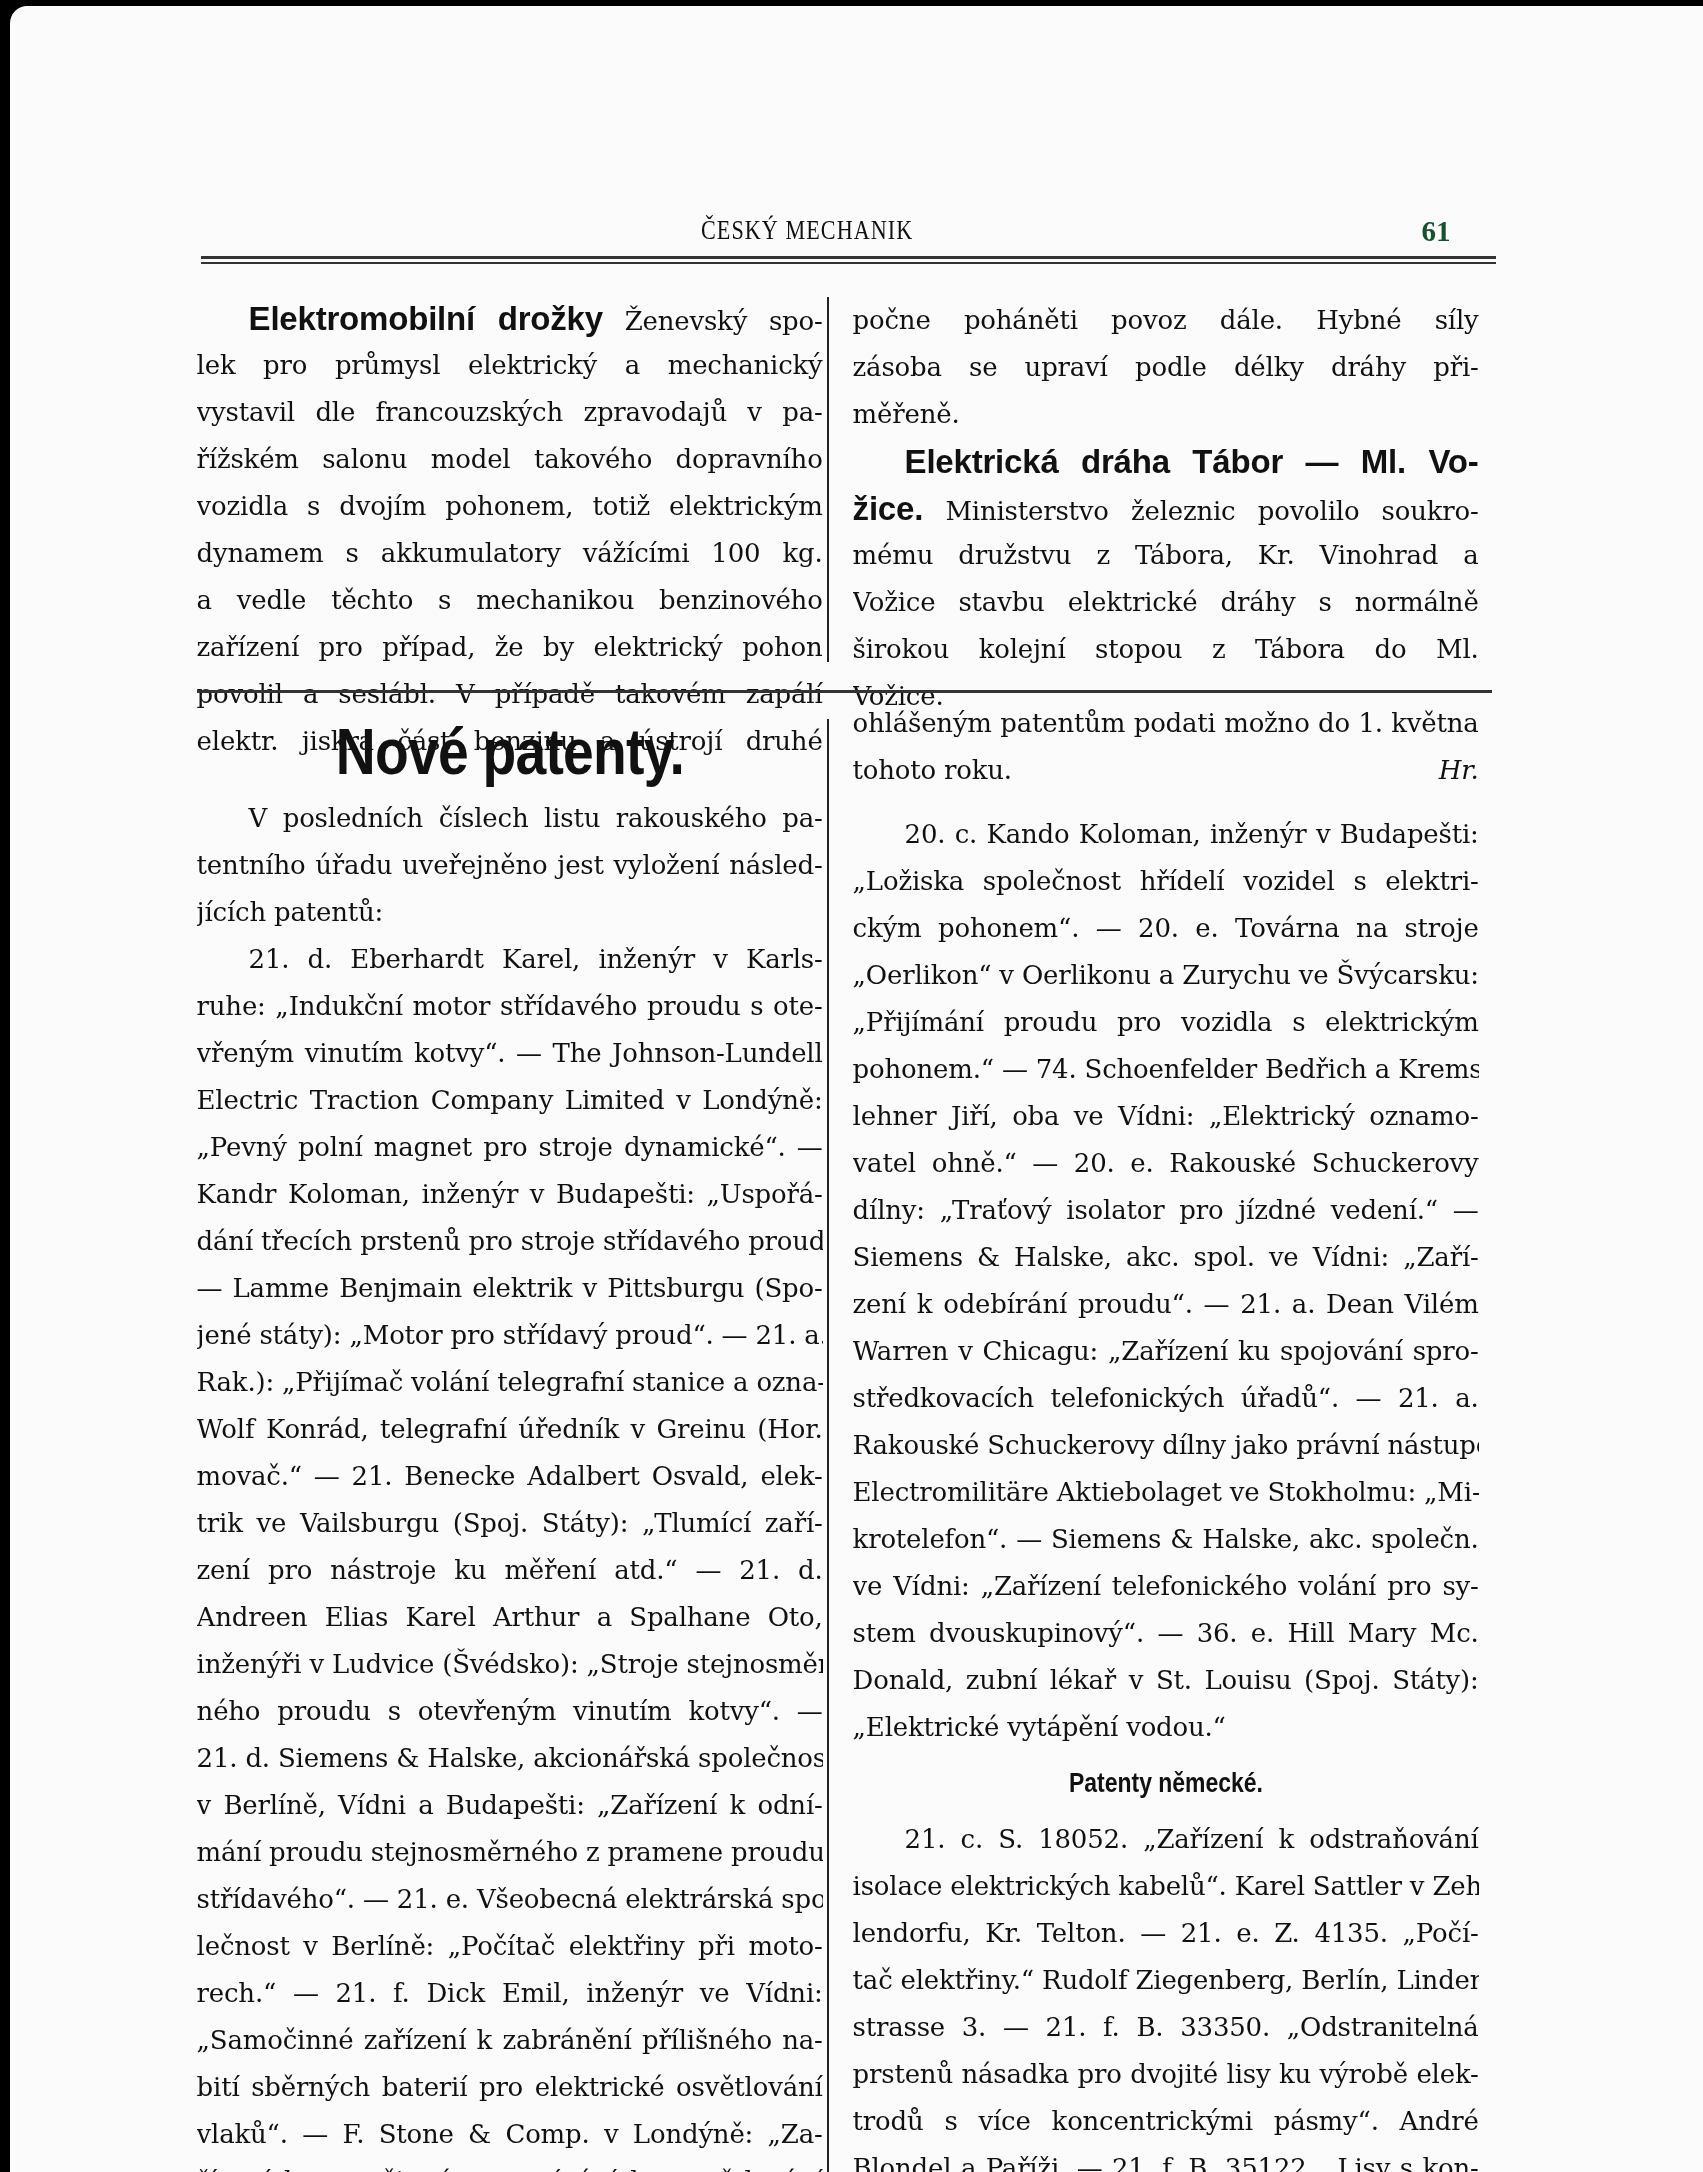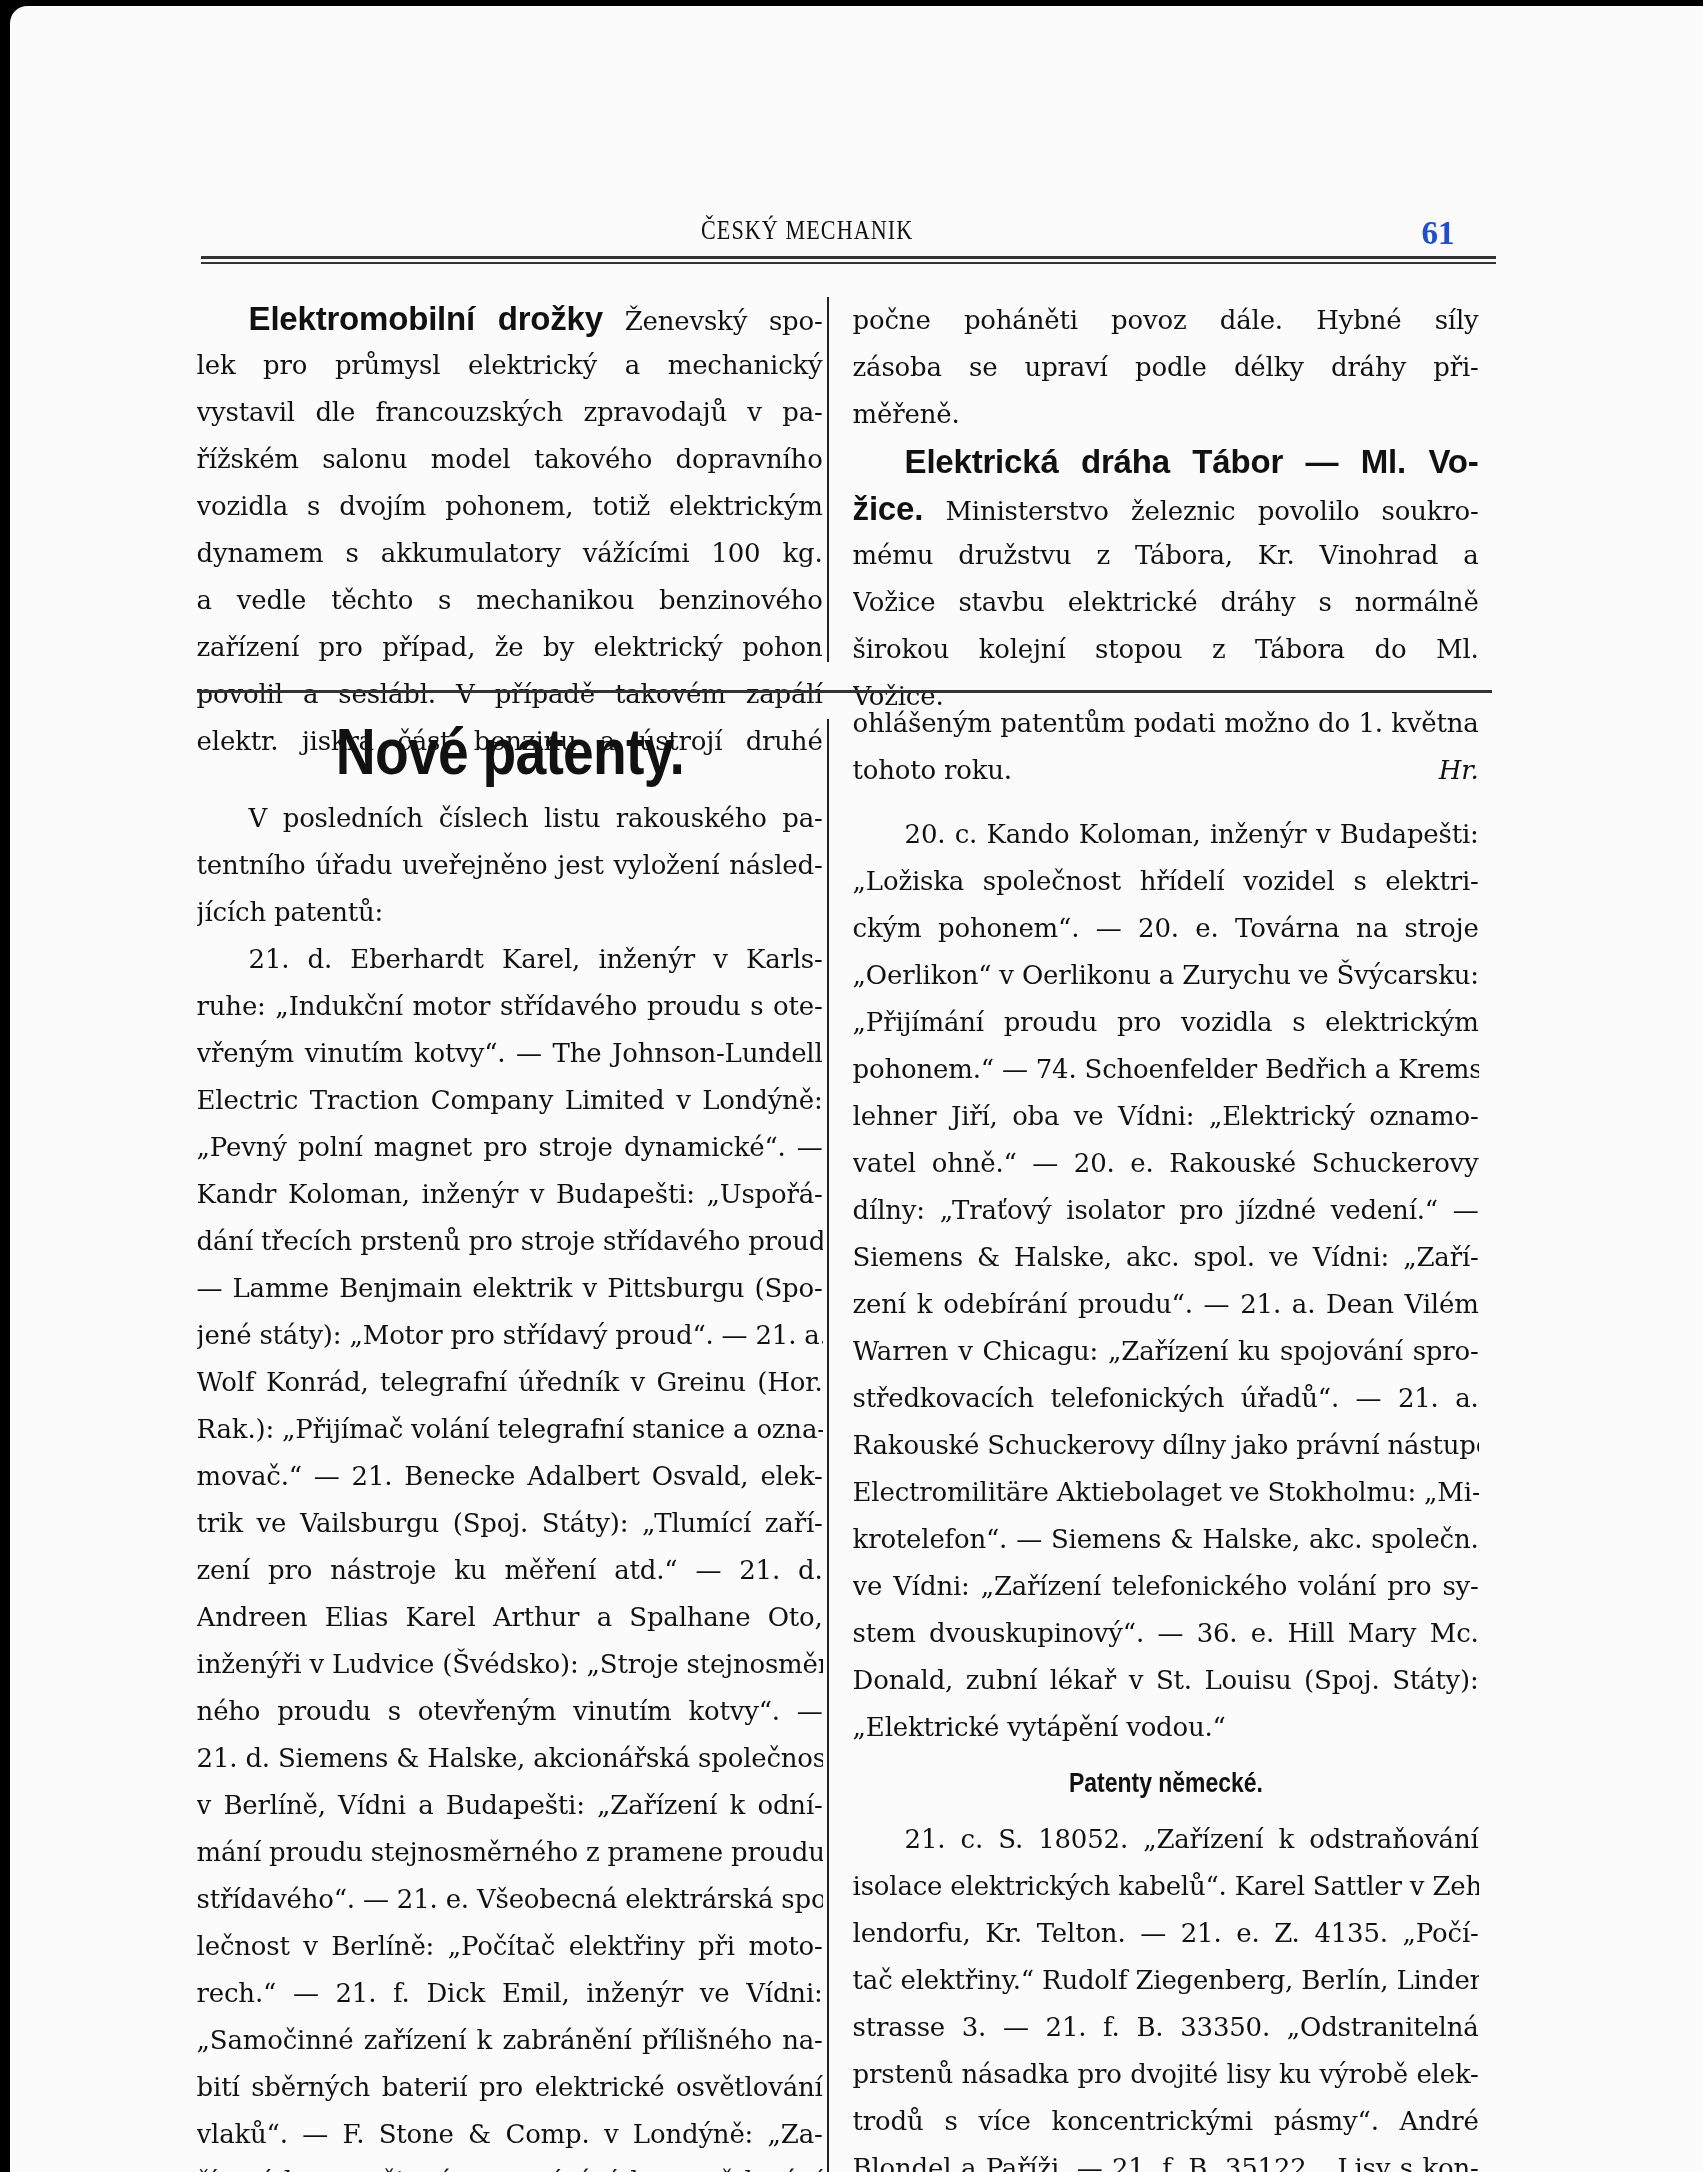--- a/index.html
+++ b/index.html
@@ -26,22 +26,22 @@
     letter-spacing: 1.3px;
     transform: scaleX(0.82);
     transform-origin: left top;
     color: #111;
   }
   .page-number {
     position: absolute;
     left: 1412px; top: 209px;
     font-family: "Liberation Serif", serif;
     font-weight: bold;
-    font-size: 33px;
-    color: #1d4ed8;
+    font-size: 29px;
+    color: #14532d;
   }
   .header-rule {
     position: absolute;
     left: 191px; width: 1295px;
     height: 2.6px; background: #333;
   }
   .col {
     position: absolute;
     width: 626px;
   }
@@ -147,22 +147,22 @@
         <span class="line last">jících patentů:</span>
         <span class="line indent">21. d. Eberhardt Karel, inženýr v Karls-</span>
         <span class="line">ruhe: „Indukční motor střídavého proudu s ote-</span>
         <span class="line">vřeným vinutím kotvy“. — The Johnson-Lundell</span>
         <span class="line">Electric Traction Company Limited v Londýně:</span>
         <span class="line">„Pevný polní magnet pro stroje dynamické“. —</span>
         <span class="line">Kandr Koloman, inženýr v Budapešti: „Uspořá-</span>
         <span class="line">dání třecích prstenů pro stroje střídavého proudu“.</span>
         <span class="line">— Lamme Benjmain elektrik v Pittsburgu (Spo-</span>
         <span class="line">jené státy): „Motor pro střídavý proud“. — 21. a.</span>
+        <span class="line">Rak.): „Přijímač volání telegrafní stanice a ozna-</span>
         <span class="line">Wolf Konrád, telegrafní úředník v Greinu (Hor.</span>
-        <span class="line">Rak.): „Přijímač volání telegrafní stanice a ozna-</span>
         <span class="line">movač.“ — 21. Benecke Adalbert Osvald, elek-</span>
         <span class="line">trik ve Vailsburgu (Spoj. Státy): „Tlumící zaří-</span>
         <span class="line">zení pro nástroje ku měření atd.“ — 21. d.</span>
         <span class="line">Andreen Elias Karel Arthur a Spalhane Oto,</span>
         <span class="line">inženýři v Ludvice (Švédsko): „Stroje stejnosměr-</span>
         <span class="line">ného proudu s otevřeným vinutím kotvy“. —</span>
         <span class="line">21. d. Siemens &amp; Halske, akcionářská společnost</span>
         <span class="line">v Berlíně, Vídni a Budapešti: „Zařízení k odní-</span>
         <span class="line">mání proudu stejnosměrného z pramene proudu</span>
         <span class="line">střídavého“. — 21. e. Všeobecná elektrárská spo-</span>

